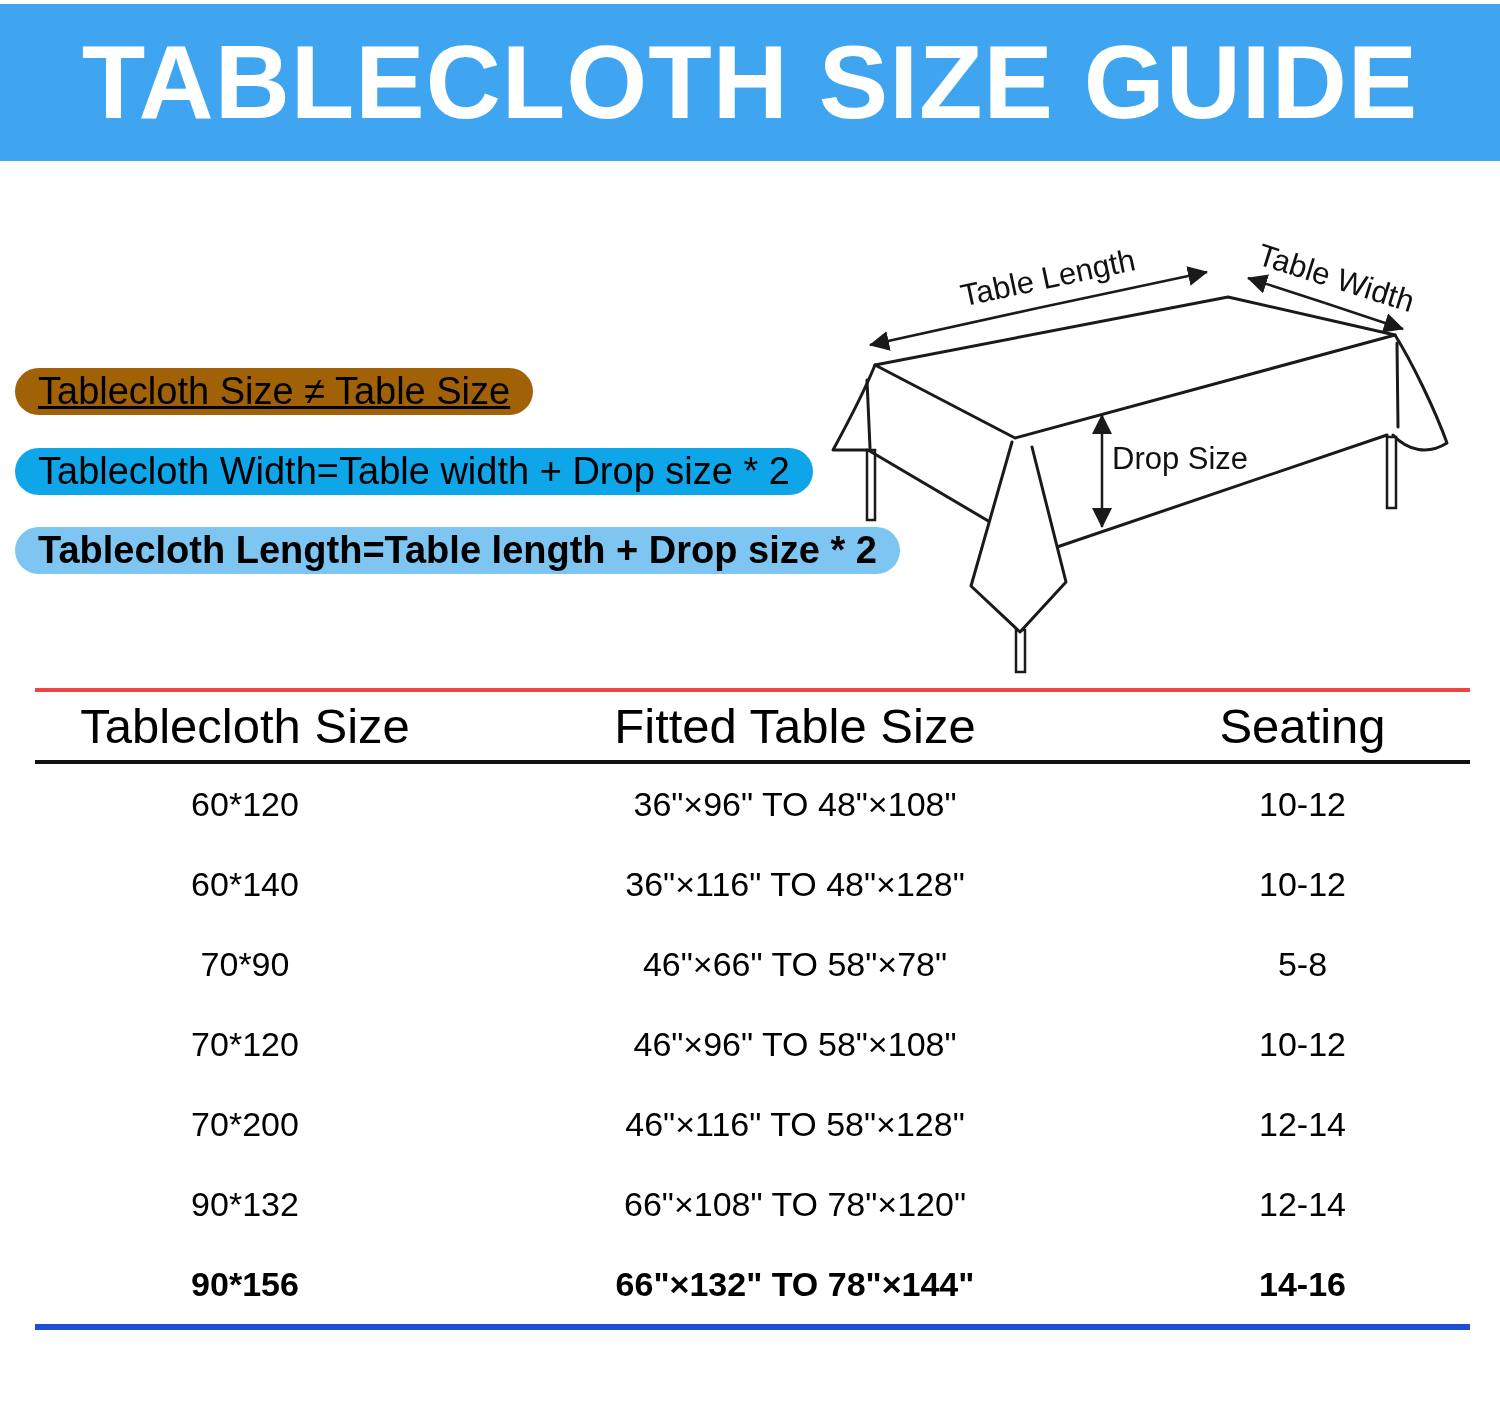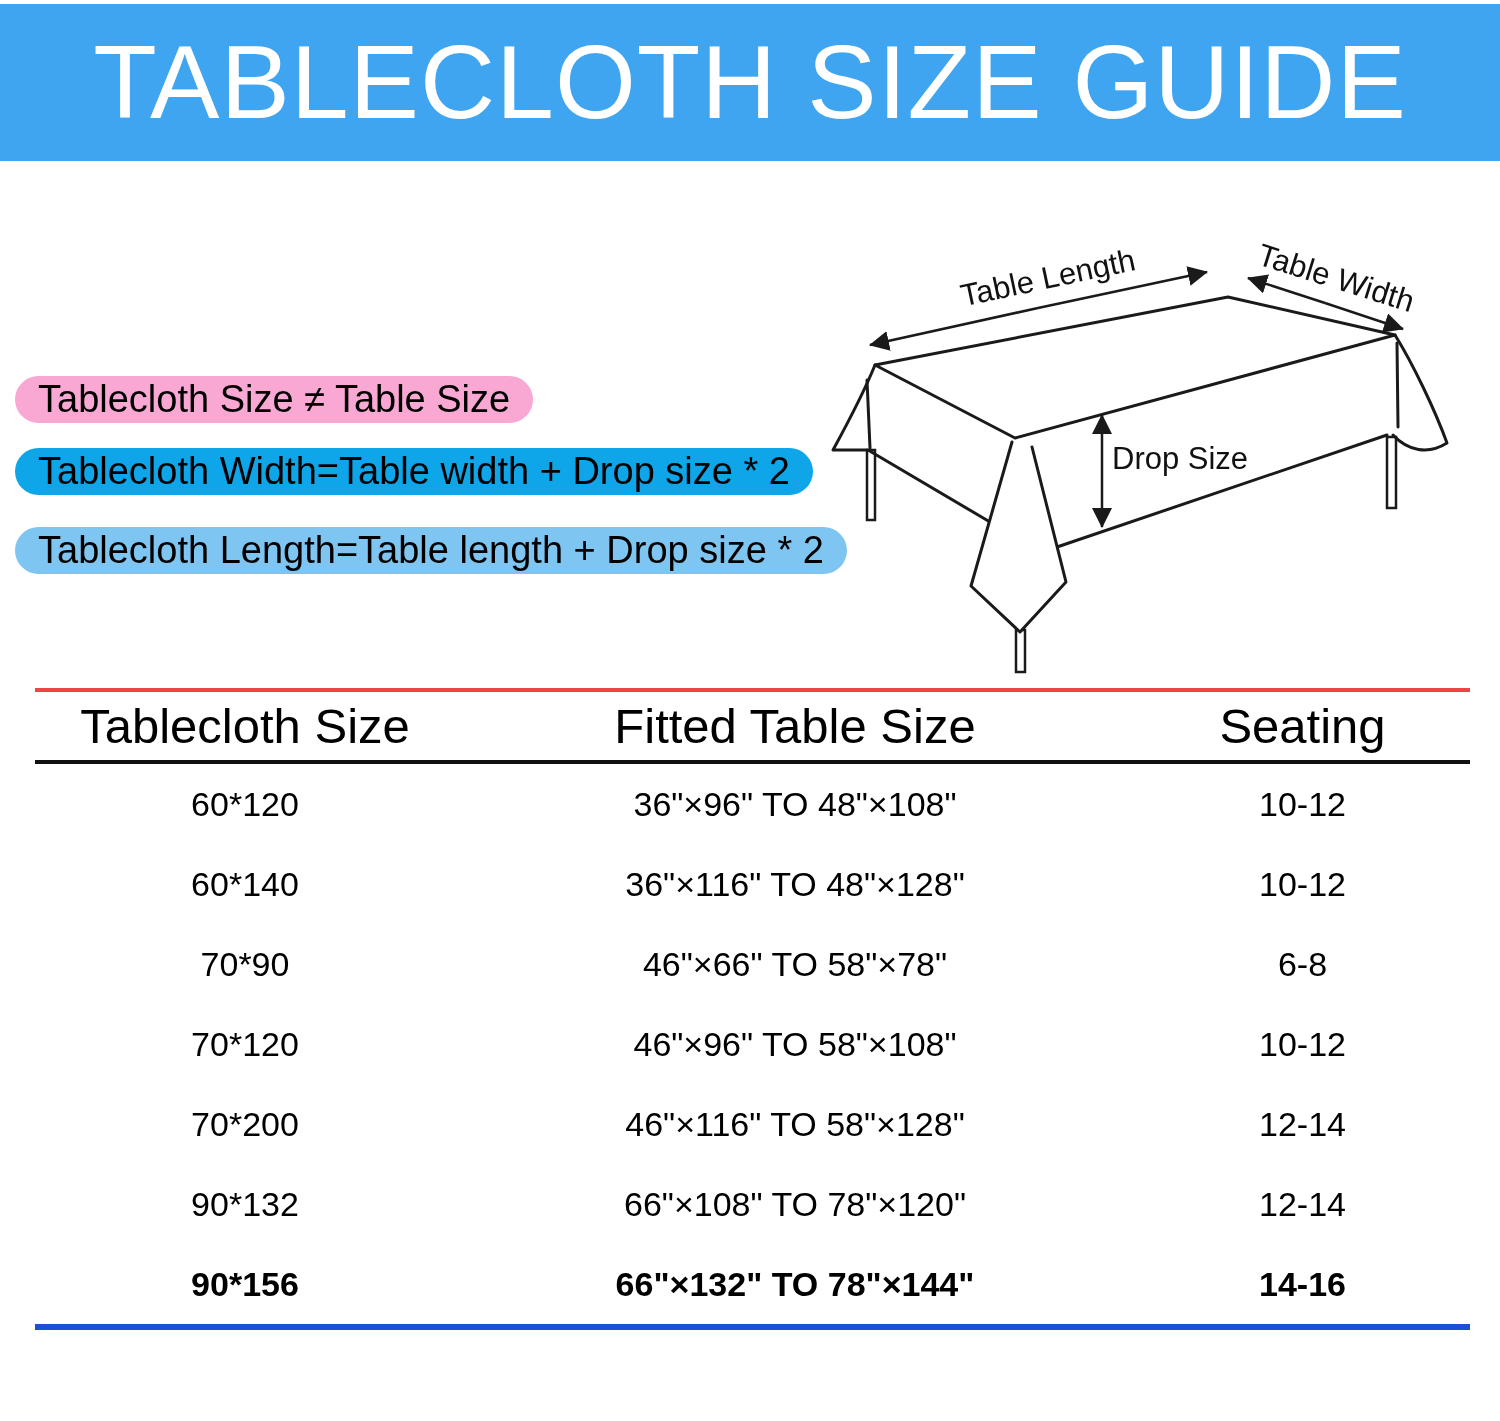--- a/index.html
+++ b/index.html
@@ -6,21 +6,21 @@
   .page{
     position:relative;width:1500px;height:1421px;overflow:hidden;background:#ffffff;
     font-family:"Liberation Sans","DejaVu Sans",sans-serif;color:#000;
   }
   
   .banner{
     position:absolute;left:0;top:4px;width:1500px;height:157px;
     display:flex;align-items:center;justify-content:center;
   }
   .banner h1{
-    margin:0;font-size:104px;font-weight:normal;letter-spacing:1px;
+    margin:0;font-size:104px;font-weight:bold;letter-spacing:1px;
     color:#fff;white-space:nowrap;
   }
   
   .note{
     position:absolute;left:15px;height:47px;border-radius:25px;
     display:inline-flex;align-items:center;padding:0 23px;
     font-size:38px;color:#000;white-space:nowrap;
   }
   
   .diagram{position:absolute;left:810px;top:212px;}
@@ -41,23 +41,23 @@
 </style>
 </head>
 <body>
 
 <div class="page">
 
   <header class="banner" style="background: rgb(63, 165, 240);">
     <h1 style="color: rgb(255, 255, 255);">TABLECLOTH SIZE GUIDE</h1>
   </header>
 
-  <div class="note" style="top: 376px; background: #f9a8d4;">Tablecloth Size ≠ Table Size</div>
+  <div class="note" style="top: 368px; background: #a16207; text-decoration: underline;">Tablecloth Size ≠ Table Size</div>
   <div class="note" style="top: 448px; background: #0ea5e9;">Tablecloth Width=Table width + Drop size * 2</div>
-  <div class="note" style="top: 527px; background: rgb(126, 197, 241);">Tablecloth Length=Table length + Drop size * 2</div>
+  <div class="note" style="top: 527px; background: rgb(126, 197, 241); font-weight: bold;">Tablecloth Length=Table length + Drop size * 2</div>
 
   <svg class="diagram" width="690" height="478" viewBox="0 0 690 478">
     <defs>
       <marker id="ah" viewBox="0 0 10 10" refX="9.5" refY="5" markerWidth="8" markerHeight="8" orient="auto">
         <path d="M0 0 L10 5 L0 10 z" fill="#1a1a1a"></path>
       </marker>
     </defs>
 
     <g stroke="#1a1a1a" stroke-width="2.5" fill="#ffffff">
       <rect x="57" y="238" width="8" height="70"></rect>
@@ -112,21 +112,21 @@
           <td>10-12</td>
         </tr>
         <tr>
           <td>60*140</td>
           <td>36"×116" TO 48"×128"</td>
           <td>10-12</td>
         </tr>
         <tr>
           <td>70*90</td>
           <td>46"×66" TO 58"×78"</td>
-          <td>6-8</td>
+          <td>5-8</td>
         </tr>
         <tr>
           <td>70*120</td>
           <td>46"×96" TO 58"×108"</td>
           <td>10-12</td>
         </tr>
         <tr>
           <td>70*200</td>
           <td>46"×116" TO 58"×128"</td>
           <td>12-14</td>

